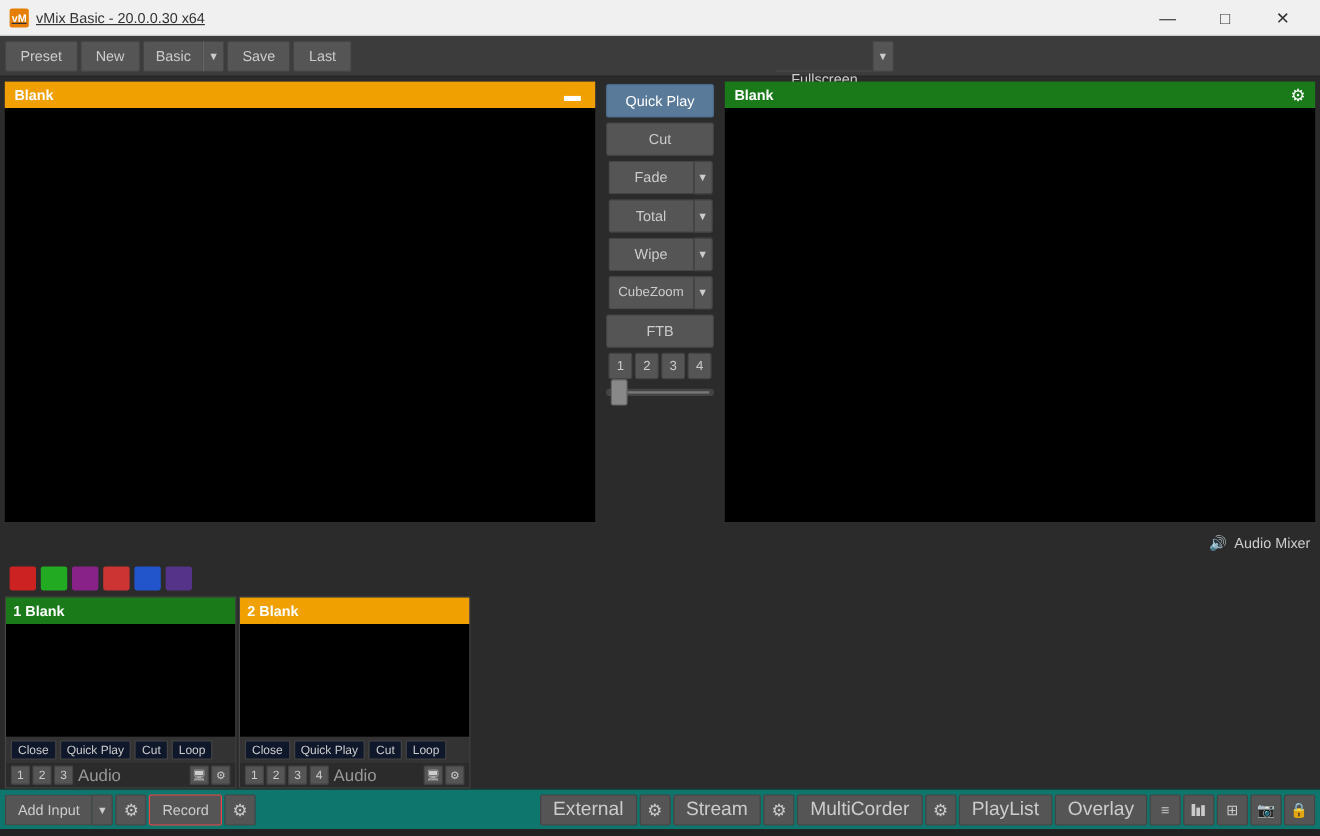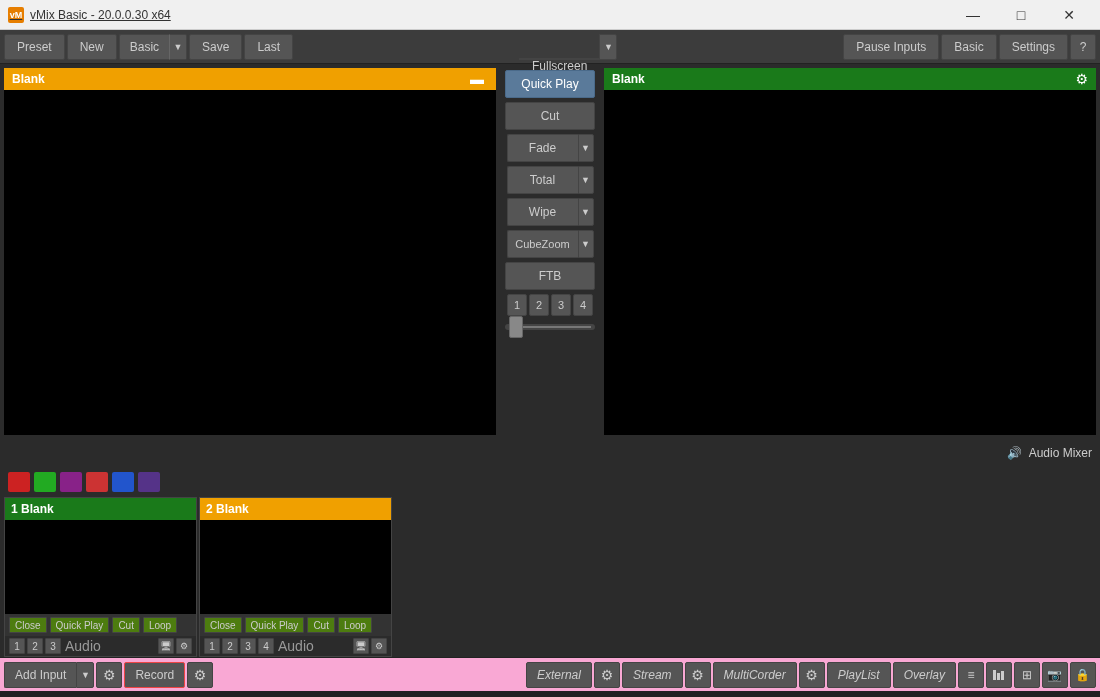--- a/index.html
+++ b/index.html
@@ -387,21 +387,21 @@
       height: 22px;
       display: flex;
       align-items: center;
       gap: 3px;
       padding: 0 4px;
       background: #333;
     }
     .input-ctrl-btn {
       height: 16px;
       padding: 0 5px;
-      background: #4d7c0f;
+      background: #0f172a;
       border: 1px solid #444;
       color: #ccc;
       cursor: pointer;
       font-size: 10px;
       border-radius: 1px;
     }
     .input-num-row {
       height: 20px;
       display: flex;
       align-items: center;
@@ -437,21 +437,21 @@
       font-size: 9px;
       display: flex;
       align-items: center;
       justify-content: center;
       border-radius: 1px;
     }
 
     
     .bottom-bar {
       height: 34px;
-      background: #f9a8d4;
+      background: #0f766e;
       display: flex;
       align-items: center;
       padding: 0 4px;
       gap: 2px;
       border-top: 1px solid #222;
     }
     .bottom-btn {
       height: 26px;
       padding: 0 10px;
       background: #555;
@@ -503,26 +503,25 @@
       border-radius: 2px;
     }
     .bottom-spacer { flex: 1; }
     .bottom-right-btn {
       height: 26px;
       padding: 0 10px;
       background: #555;
       border: 1px solid #444;
       color: #ccc;
       cursor: pointer;
-      font-size: 12px;
+      font-size: 16px;
       border-radius: 2px;
       display: flex;
       align-items: center;
       gap: 4px;
-      font-style: italic;
     }
     .icon-btn {
       width: 26px;
       height: 26px;
       background: #555;
       border: 1px solid #444;
       color: #ccc;
       cursor: pointer;
       font-size: 12px;
       display: flex;
@@ -574,26 +573,20 @@
     <button class="arrow">▼</button>
   </div>
   <button class="toolbar-btn">Save</button>
   <button class="toolbar-btn">Last</button>
   <div class="toolbar-spacer"></div>
   <div class="fullscreen-select">
     <button class="main">Fullscreen</button>
     <button class="arrow">▼</button>
   </div>
   <div class="toolbar-spacer"></div>
-  <div class="toolbar-right">
-    <button class="toolbar-right-btn">Pause Inputs</button>
-    <button class="toolbar-right-btn">Basic</button>
-    <button class="toolbar-right-btn">Settings</button>
-    <div class="help-btn">?</div>
-  </div>
 </div>
 
 <div class="main-content">
 
   <div class="preview-panel">
     <div class="preview-label">
       <span>Blank</span>
       <button class="minimize-btn">▬</button>
     </div>
     <div class="preview-screen"></div>

